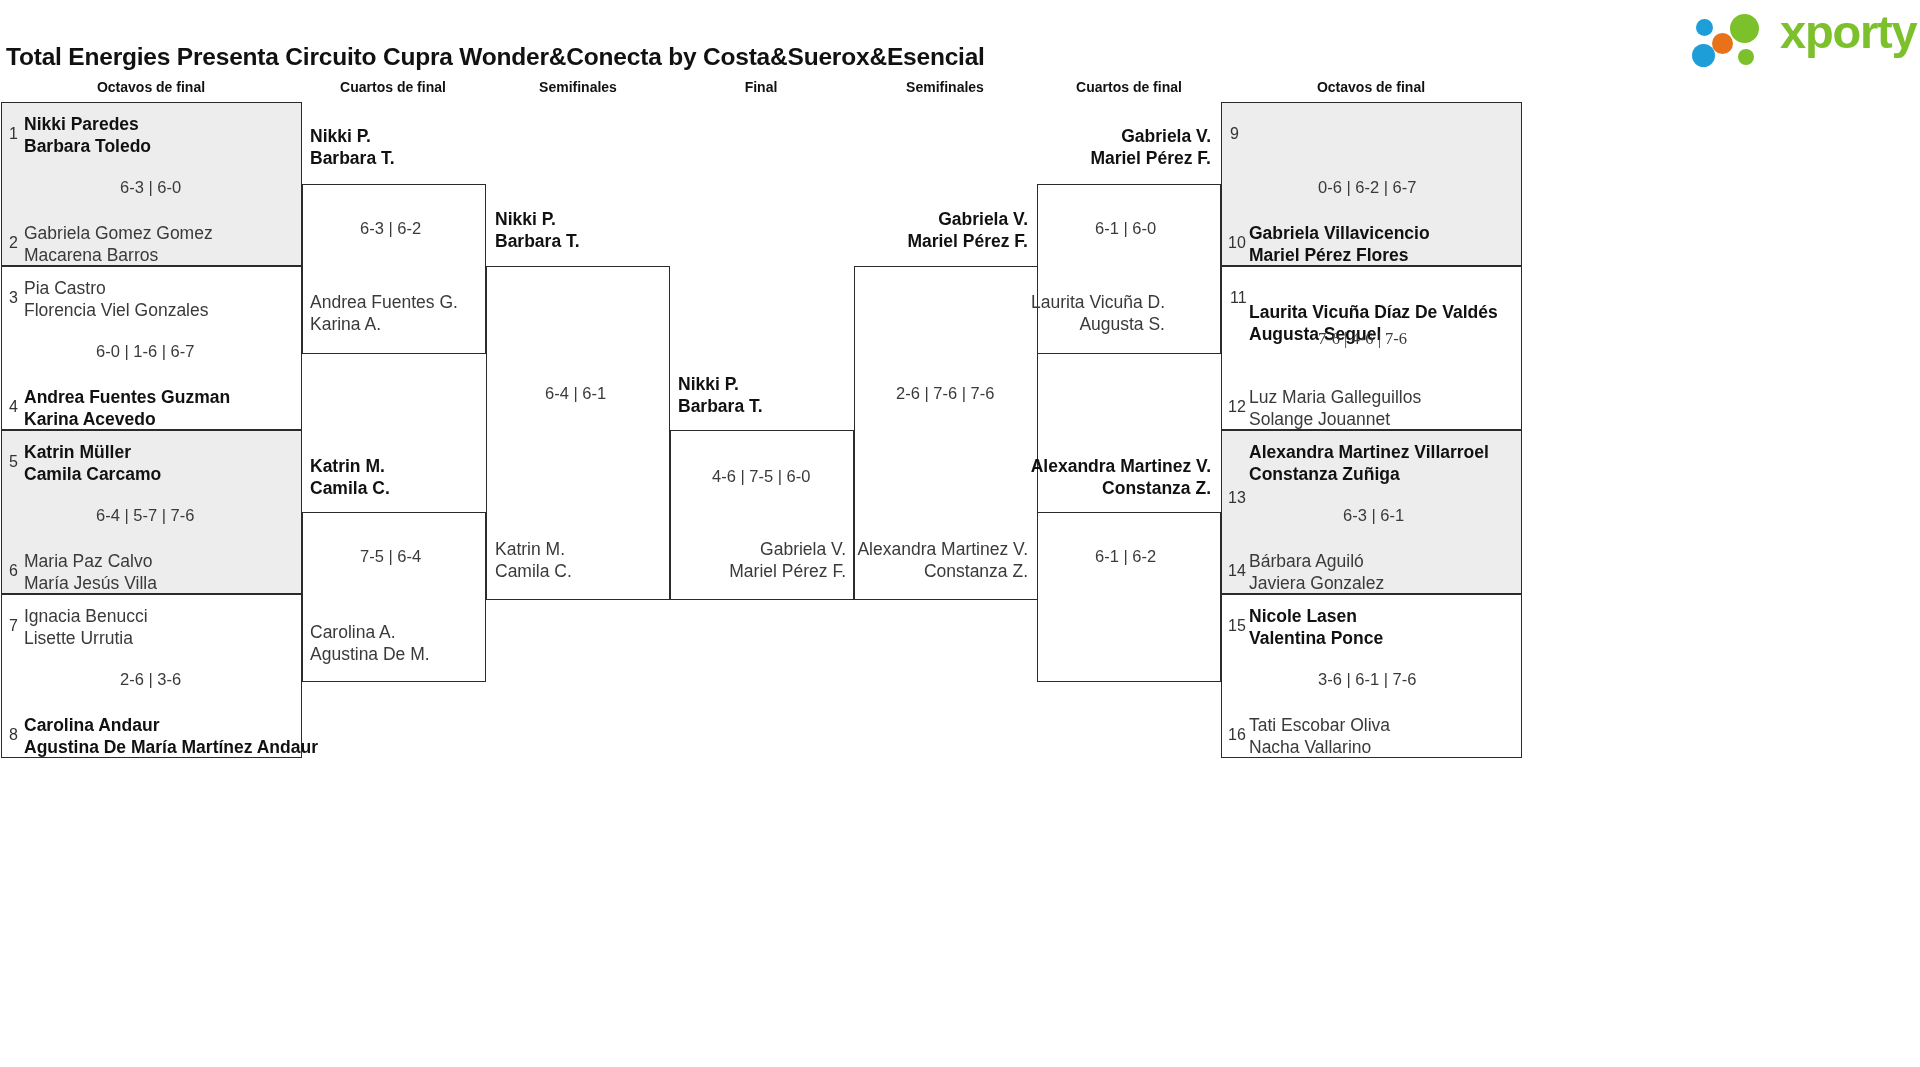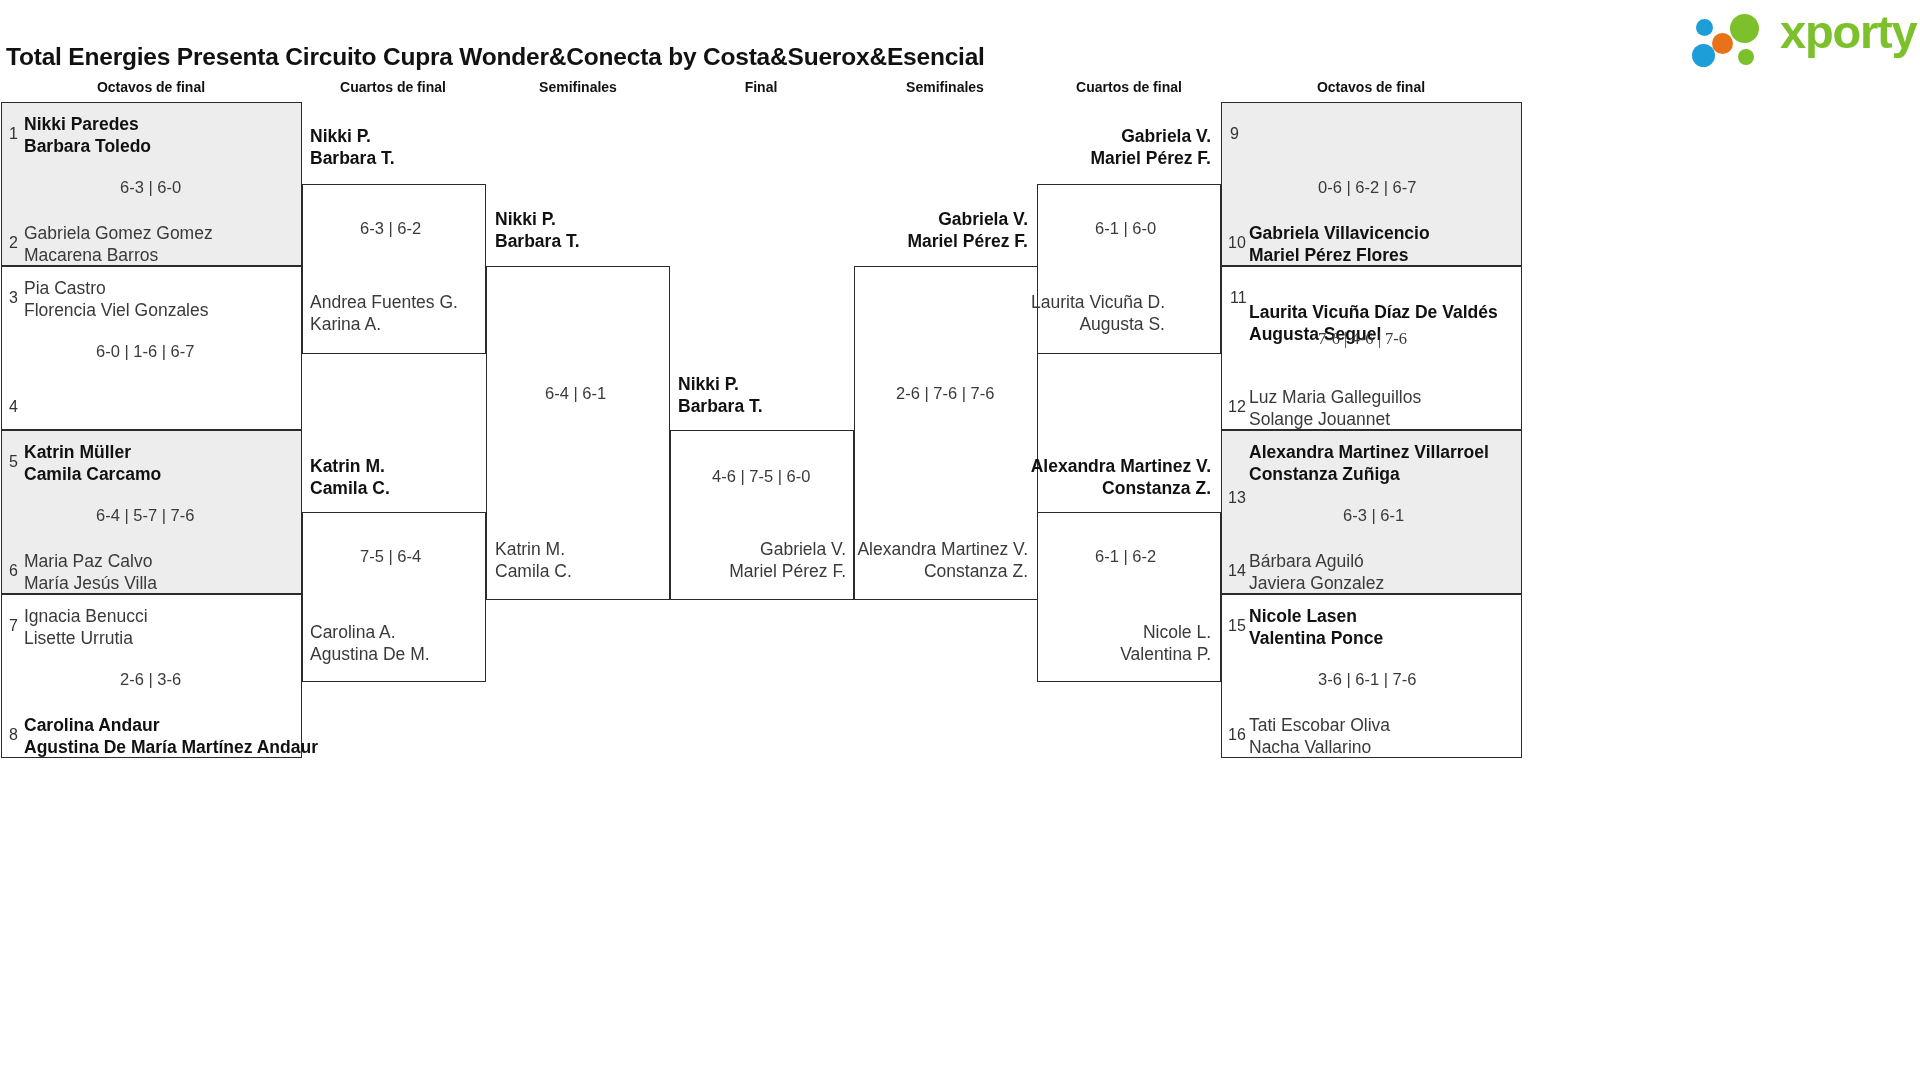--- a/index.html
+++ b/index.html
@@ -136,20 +136,24 @@
     <div>Macarena Barros</div>
   </div>
 
   <div class="seed" style="left:9px; top:290px;">3</div>
   <div class="pair" style="left:24px; top:277px;">
     <div>Pia Castro</div>
     <div>Florencia Viel Gonzales</div>
   </div>
   <div class="score" style="left:96px; top:342px;">6-0 | 1-6 | 6-7</div>
   <div class="seed" style="left:9px; top:399px;">4</div>
+  <div class="pair win" style="left:24px; top:386px;">
+    <div>Andrea Fuentes Guzman</div>
+    <div>Karina Acevedo</div>
+  </div>
 
   <div class="seed" style="left:9px; top:454px;">5</div>
   <div class="pair win" style="left:24px; top:441px;">
     <div>Katrin Müller</div>
     <div>Camila Carcamo</div>
   </div>
   <div class="score" style="left:96px; top:506px;">6-4 | 5-7 | 7-6</div>
   <div class="seed" style="left:9px; top:563px;">6</div>
   <div class="pair" style="left:24px; top:550px;">
     <div>Maria Paz Calvo</div>
@@ -238,24 +242,20 @@
   <div class="pair right" style="left:927px; top:291px; width:238px;">
     <div>Laurita Vicuña D.</div>
     <div>Augusta S.</div>
   </div>
 
   <div class="pair win right" style="left:973px; top:455px; width:238px;">
     <div>Alexandra Martinez V.</div>
     <div>Constanza Z.</div>
   </div>
   <div class="score" style="left:1095px; top:547px;">6-1 | 6-2</div>
-  <div class="pair right" style="left:973px; top:621px; width:238px;">
-    <div>Nicole L.</div>
-    <div>Valentina P.</div>
-  </div>
 
   <div class="cell shaded" style="left:1221px; top:102px; width:301px; height:164px;"></div>
   <div class="cell" style="left:1221px; top:266px; width:301px; height:164px;"></div>
   <div class="cell shaded" style="left:1221px; top:430px; width:301px; height:164px;"></div>
   <div class="cell" style="left:1221px; top:594px; width:301px; height:164px;"></div>
 
   <div class="seed" style="left:1230px; top:126px;">9</div>
   <div class="score" style="left:1318px; top:178px;">0-6 | 6-2 | 6-7</div>
   <div class="seed" style="left:1228px; top:235px;">10</div>
   <div class="pair win" style="left:1249px; top:222px;">

